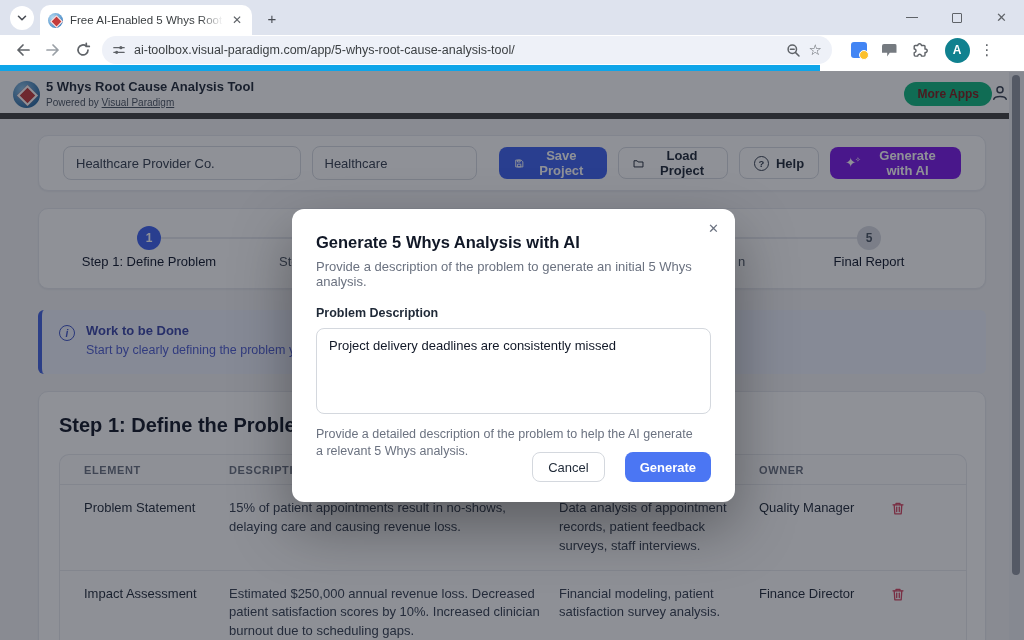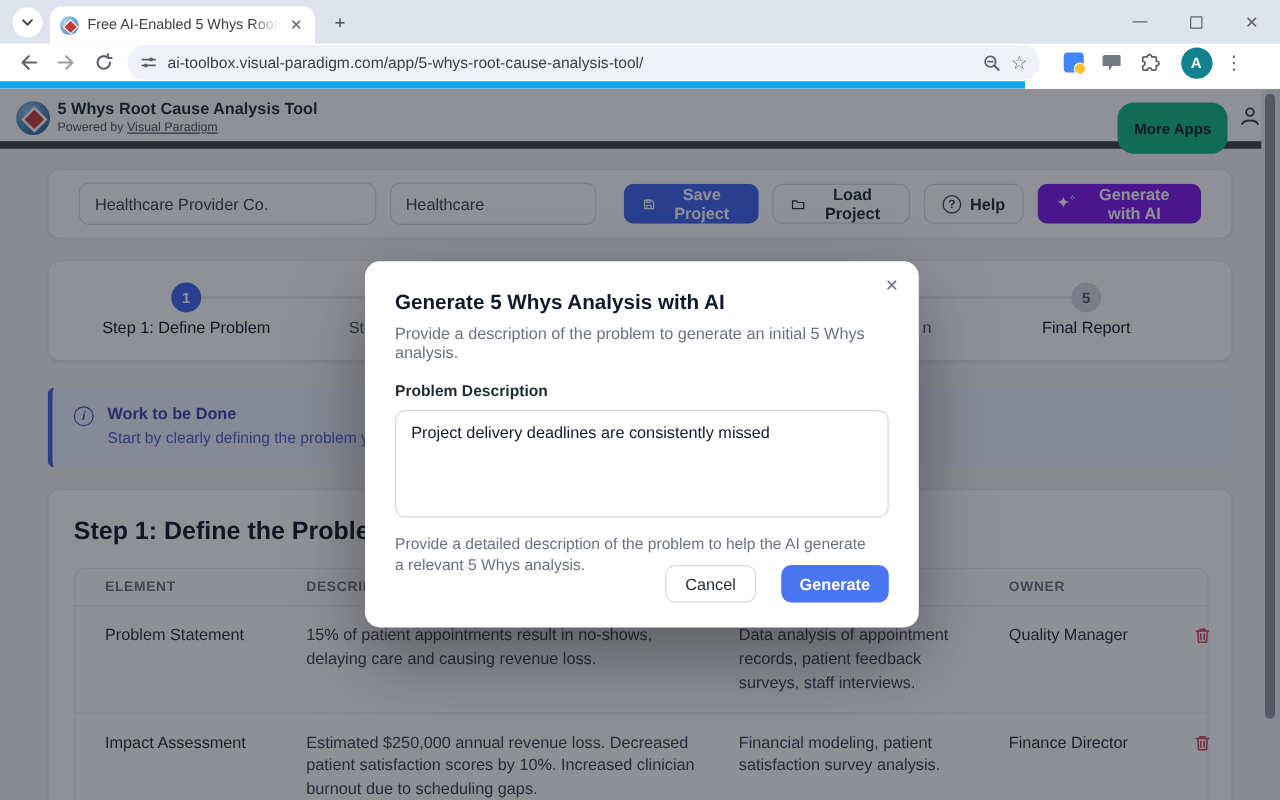--- a/index.html
+++ b/index.html
@@ -35,21 +35,21 @@
   .kebab { font-size:15px; color:#5f6368; letter-spacing:0; }
 
   
   .page { position:absolute; left:0; top:71px; width:1024px; height:569px; background:#f3f4f6; overflow:hidden; }
   .appheader { position:absolute; left:0; top:0; width:1024px; height:48px; background:#fff; border-bottom:6px solid #404040; }
   .logo { position:absolute; left:13px; top:10px; width:27px; height:27px; border-radius:50%; background:radial-gradient(circle at 35% 30%, #8fc3e8, #2e6da4 75%); }
   .logo::after { content:""; position:absolute; left:7px; top:7px; width:11px; height:11px; background:#c23b3b; border:2px solid #fff; transform:rotate(45deg); }
   .apptitle { position:absolute; left:46px; top:8px; font-size:13px; font-weight:bold; color:#1f2937; }
   .appsub { position:absolute; left:46px; top:26px; font-size:10px; color:#4b5563; }
   .appsub a { color:#4b5563; text-decoration:underline; }
-  .moreapps { position:absolute; right:42px; top:11px; height:41px; padding:0 13px; background:#10b981; color:#0f172a; font-size:12px; font-weight:600; border:none; border-radius:13px; display:flex; align-items:center; }
+  .moreapps { position:absolute; right:32px; top:11px; height:24px; padding:0 13px; background:#10b981; color:#7f1d1d; font-size:12px; font-weight:600; border:none; border-radius:13px; display:flex; align-items:center; }
   .person { position:absolute; right:14px; top:12px; }
 
   .card { position:absolute; left:38px; width:948px; background:#fff; border:1px solid #e7e9ee; border-radius:10px; box-shadow:0 1px 2px rgba(16,24,40,.05); }
   .toolbar-card { top:64px; height:56px; display:flex; align-items:center; padding:0 24px; gap:11px; }
   .tb-input { height:34px; border:1px solid #d8dce2; border-radius:8px; padding:0 12px; font-size:13px; color:#374151; background:#fff; font-family:inherit; }
   .tb-input.name { width:290px; }
   .tb-input.industry { width:165px; }
   .tb-spacer { flex:1; }
   .btn { height:32px; border-radius:8px; font-size:13px; font-weight:600; display:flex; align-items:center; gap:7px; padding:0 14px; border:1px solid transparent; font-family:inherit; }
   .btn-save { background:#3f63f0; color:#fff; }
@@ -68,21 +68,21 @@
   .step-frag { position:absolute; top:45px; font-size:13px; color:#4b5563; white-space:nowrap; }
 
   .banner { position:absolute; left:38px; top:239px; width:948px; height:64px; background:#eef2fd; border-left:4px solid #4262e1; border-radius:6px; }
   .banner-ic { position:absolute; left:17px; top:15px; width:16px; height:16px; border:1.5px solid #3f55c9; border-radius:50%; color:#3f55c9; font-size:10px; font-weight:bold; font-style:italic; display:flex; align-items:center; justify-content:center; }
   .banner-title { position:absolute; left:44px; top:13px; font-size:13px; font-weight:bold; color:#3b47a8; }
   .banner-body { position:absolute; left:44px; top:33px; font-size:12.5px; color:#4f5ed1; white-space:nowrap; }
 
   .content-card { top:320px; height:260px; border-radius:10px; }
   .content-heading { position:absolute; left:20px; top:22px; font-size:20px; font-weight:bold; color:#111827; }
   .tbl { position:absolute; left:20px; top:62px; width:908px; border:1px solid #e8eaee; border-bottom:none; border-radius:10px 10px 0 0; background:#fdfdfe; }
-  .tbl-row { display:grid; grid-template-columns:145px 330px 200px 132px 53px; column-gap:16px; padding:0 24px; }
+  .tbl-row { display:grid; grid-template-columns:145px 330px 200px 132px 53px; column-gap:0; padding:0 24px; }
   .tbl-head { height:30px; align-items:center; border-bottom:1px solid #e8eaee; }
   .tbl-head span { font-size:11px; font-weight:bold; color:#6b7280; letter-spacing:.6px; }
   .tbl-body { padding-top:14px; padding-bottom:14px; }
   .tbl-body + .tbl-body { border-top:1px solid #e8eaee; }
   .cell { font-size:13px; line-height:1.45; color:#374151; padding-right:18px; }
   .cell-el { color:#1f2937; }
   .cell-trash { display:flex; justify-content:flex-start; padding-top:2px; color:#d64560; }
 
   .scrollbar { position:absolute; right:0; top:1px; width:15px; height:568px; background:#eef0f3; }
   .scroll-thumb { position:absolute; left:3px; top:3px; width:8px; height:500px; border-radius:4px; background:#9096a0; }

